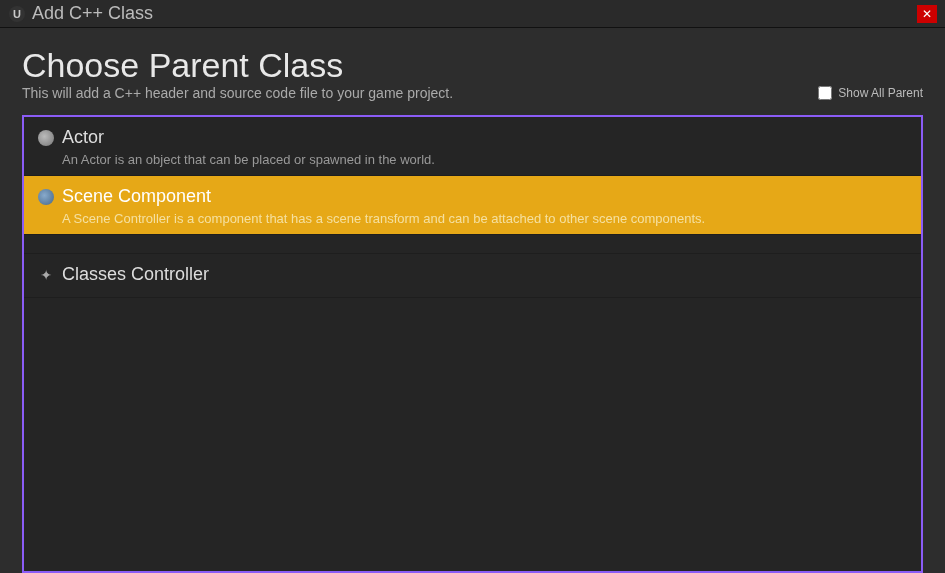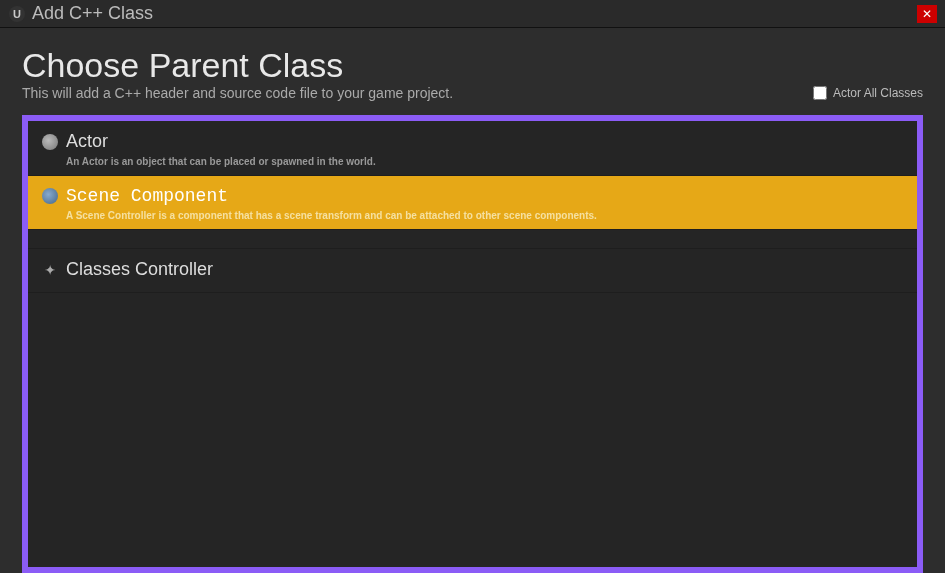--- a/index.html
+++ b/index.html
@@ -79,21 +79,21 @@
       accent-color: #555;
     }
     .show-all-label {
       color: #bbb;
       font-size: 12px;
     }
     .class-list-container {
       flex: 1;
       overflow: hidden;
       background: #252525;
-      border: 6px solid #8b5cf6;
+      border: 2px solid #8b5cf6;
       position: relative;
       margin-bottom: 0;
     }
     .class-list {
       height: 100%;
       overflow-y: scroll;
       scrollbar-width: thin;
       scrollbar-color: #666 #333;
     }
     .class-list::-webkit-scrollbar {
@@ -109,21 +109,20 @@
     .class-item {
       padding: 10px 14px 8px 14px;
       border-bottom: 1px solid #1e1e1e;
       cursor: pointer;
     }
     .class-item.selected {
       background: #e6a817;
     }
     .class-item.selected .class-name {
       color: #fff;
-      font-family: Liberation Mono, monospace;
     }
     .class-item.selected .class-desc {
       color: #f0d080;
     }
     .class-name-row {
       display: flex;
       align-items: center;
       gap: 8px;
       margin-bottom: 4px;
     }
@@ -134,23 +133,22 @@
       display: inline-block;
       flex-shrink: 0;
     }
     .class-name {
       font-size: 18px;
       font-weight: 500;
       color: #ddd;
     }
     .class-desc {
       color: #999;
-      font-size: 10px;
+      font-size: 13px;
       padding-left: 24px;
-      font-weight: bold;
     }
     .class-item.selected .class-desc {
       color: #f5e0a0;
     }
     
     .icon-actor {
       background: radial-gradient(circle at 40% 40%, #bbb, #777);
     }
     .icon-actor-component {
       background: radial-gradient(circle at 40% 40%, #88aacc, #446688);
@@ -187,21 +185,21 @@
 </div>
 
 <div class="dialog-body">
 
   <div class="page-title">Choose Parent Class</div>
 
   <div class="subtitle-row">
     <span class="subtitle-text">This will add a C++ header and source code file to your game project.</span>
     <label class="show-all-checkbox">
       <input type="checkbox" style="">
-      <span class="show-all-label">Actor All Classes</span>
+      <span class="show-all-label">Show All Parent</span>
     </label>
   </div>
 
   <div class="class-list-container">
     <div class="class-list" id="class-list">
     <div class="class-item">
       <div class="class-name-row">
         <span class="class-icon icon-actor"></span>
         <span class="class-name">Actor</span>
       </div>

